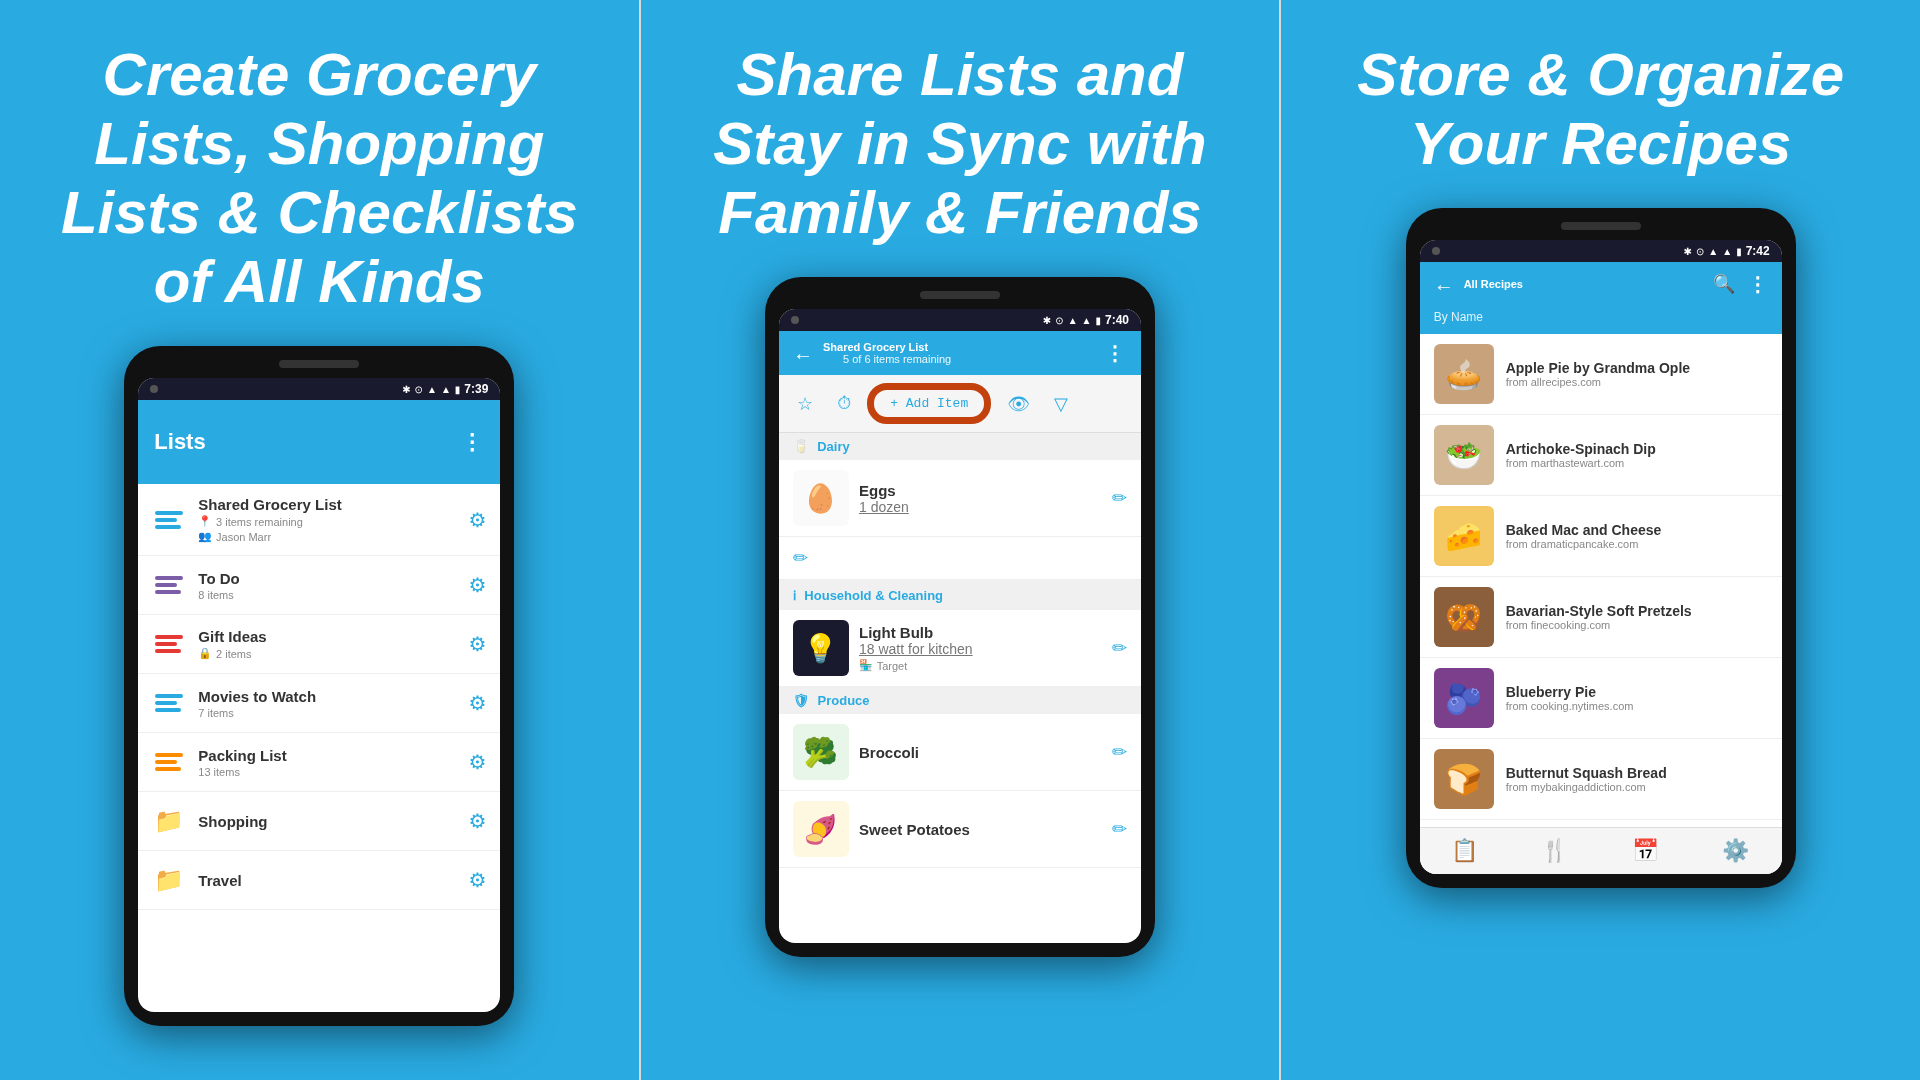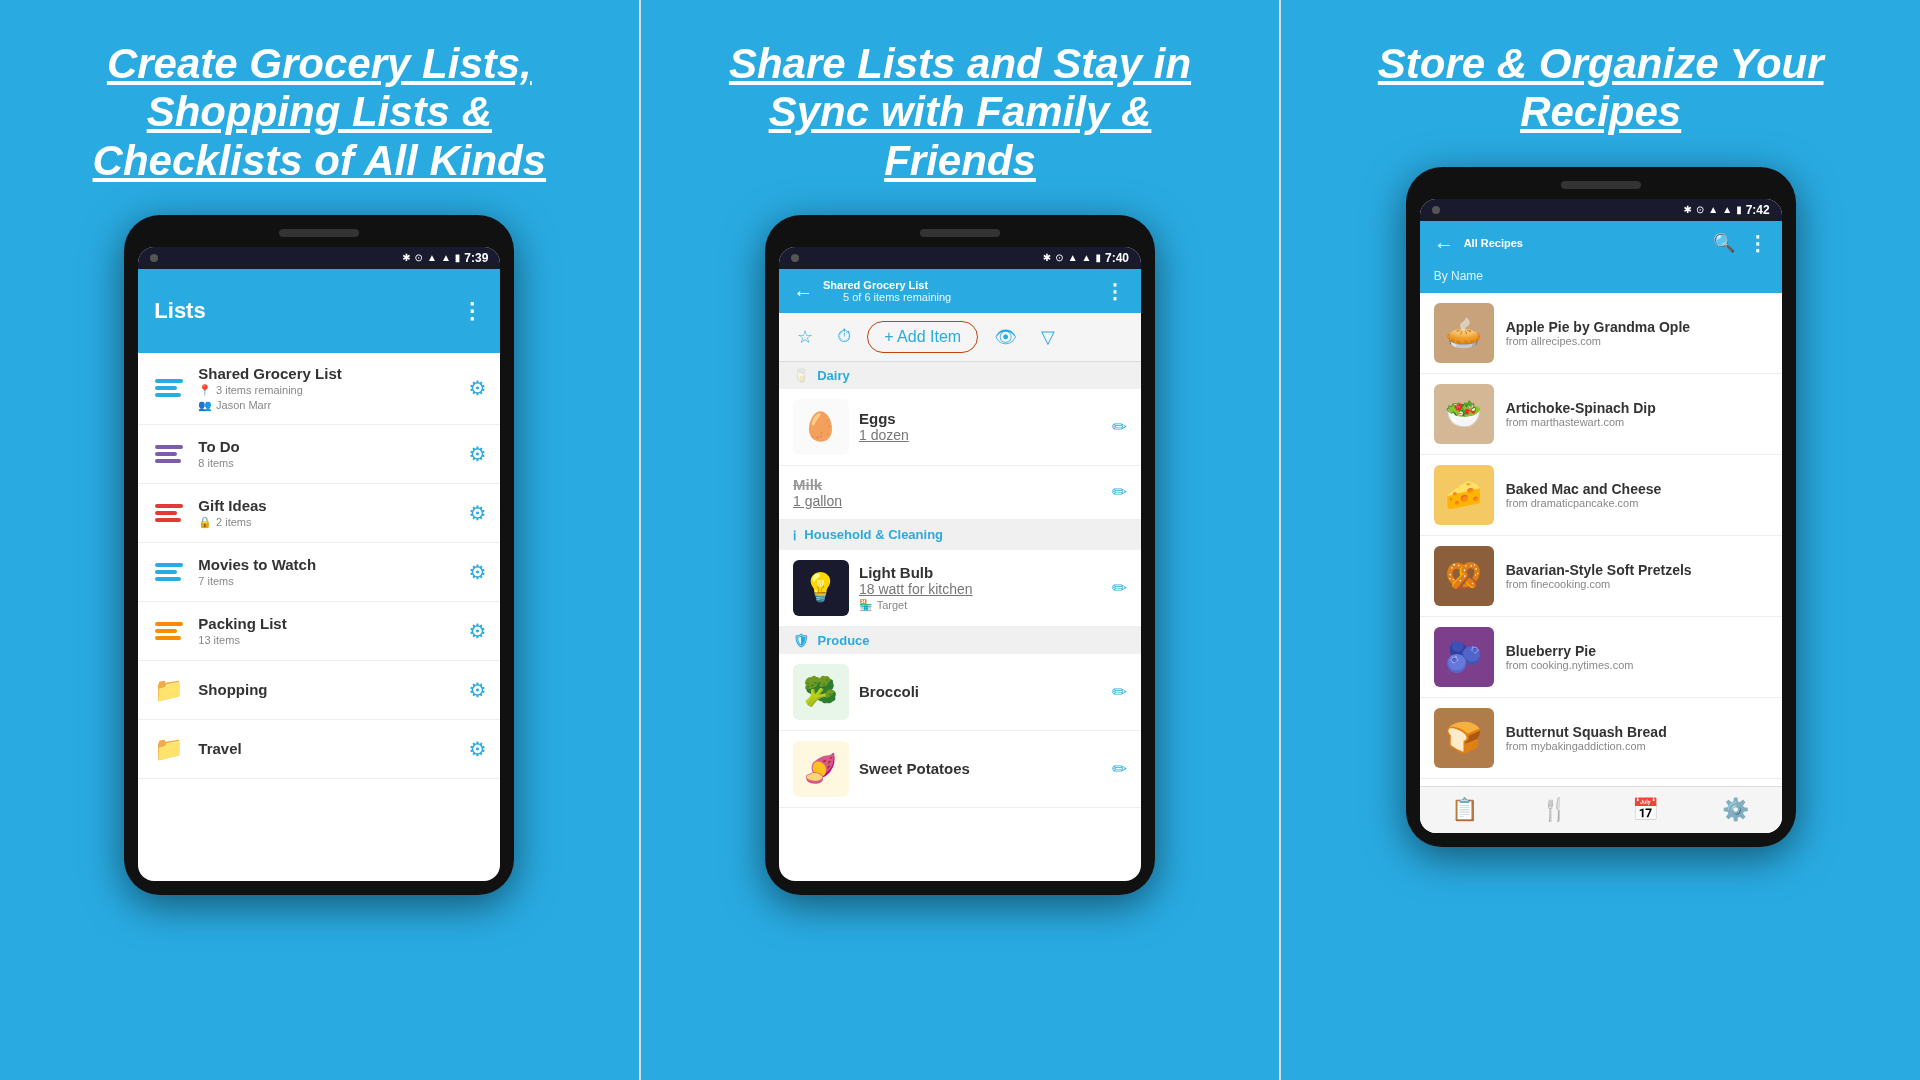--- a/index.html
+++ b/index.html
@@ -15,27 +15,26 @@
     .panel {
       flex: 1;
       display: flex;
       flex-direction: column;
       background: #29ABE2;
       position: relative;
     }
     .panel-heading {
       padding: 40px 50px 30px;
       color: white;
-      font-size: 42px;
+      font-size: 60px;
       font-weight: 900;
       font-style: italic;
       line-height: 1.15;
       text-align: center;
       flex-shrink: 0;
-      text-decoration: underline;
     }
 
     
     .phone-wrapper {
       display: flex;
       justify-content: center;
       align-items: flex-start;
       flex: 1;
       padding-bottom: 0;
     }
@@ -153,29 +152,30 @@
     .action-bar {
       background: #f5f5f5;
       display: flex;
       align-items: center;
       padding: 8px 10px;
       gap: 8px;
       border-bottom: 1px solid #ddd;
     }
     .action-btn {
       background: none;
-      border: 1px solid #c2410c;
+      border: 7px solid #c2410c;
       border-radius: 20px;
       padding: 6px 16px;
       color: #29ABE2;
-      font-size: 16px;
+      font-size: 13px;
       cursor: pointer;
       display: flex;
       align-items: center;
       gap: 4px;
+      font-family: Liberation Mono, monospace;
     }
     .action-icon-btn {
       background: none;
       border: none;
       color: #29ABE2;
       font-size: 18px;
       cursor: pointer;
       padding: 4px 8px;
     }
 
@@ -470,24 +470,20 @@
         <div class="shopping-item">
           <div class="item-thumb item-thumb-eggs">🥚</div>
           <div class="item-details">
             <div class="item-name">Eggs</div>
             <div class="item-qty">1 dozen</div>
           </div>
           <span class="edit-pencil">✏</span>
         </div>
 
         <div class="shopping-item">
-          <div class="item-details">
-            <div class="item-name crossed">Milk</div>
-            <div class="item-qty">1 gallon</div>
-          </div>
           <span class="edit-pencil">✏</span>
         </div>
 
         <div class="section-header">
           <span>ℹ</span>
           <span>Household &amp; Cleaning</span>
         </div>
 
         <div class="shopping-item">
           <div class="item-thumb item-thumb-bulb">💡</div>

